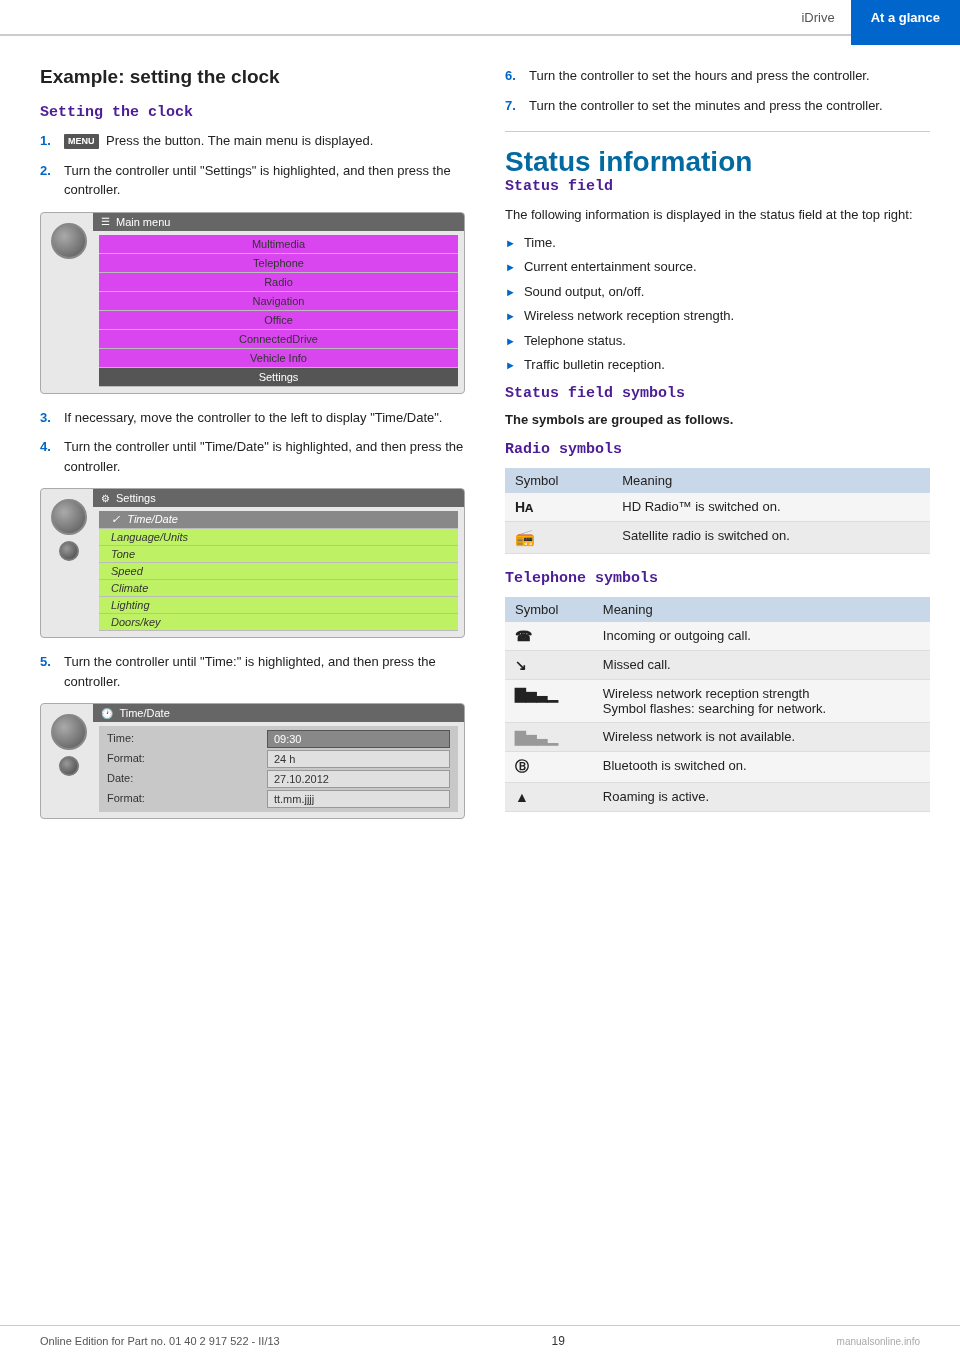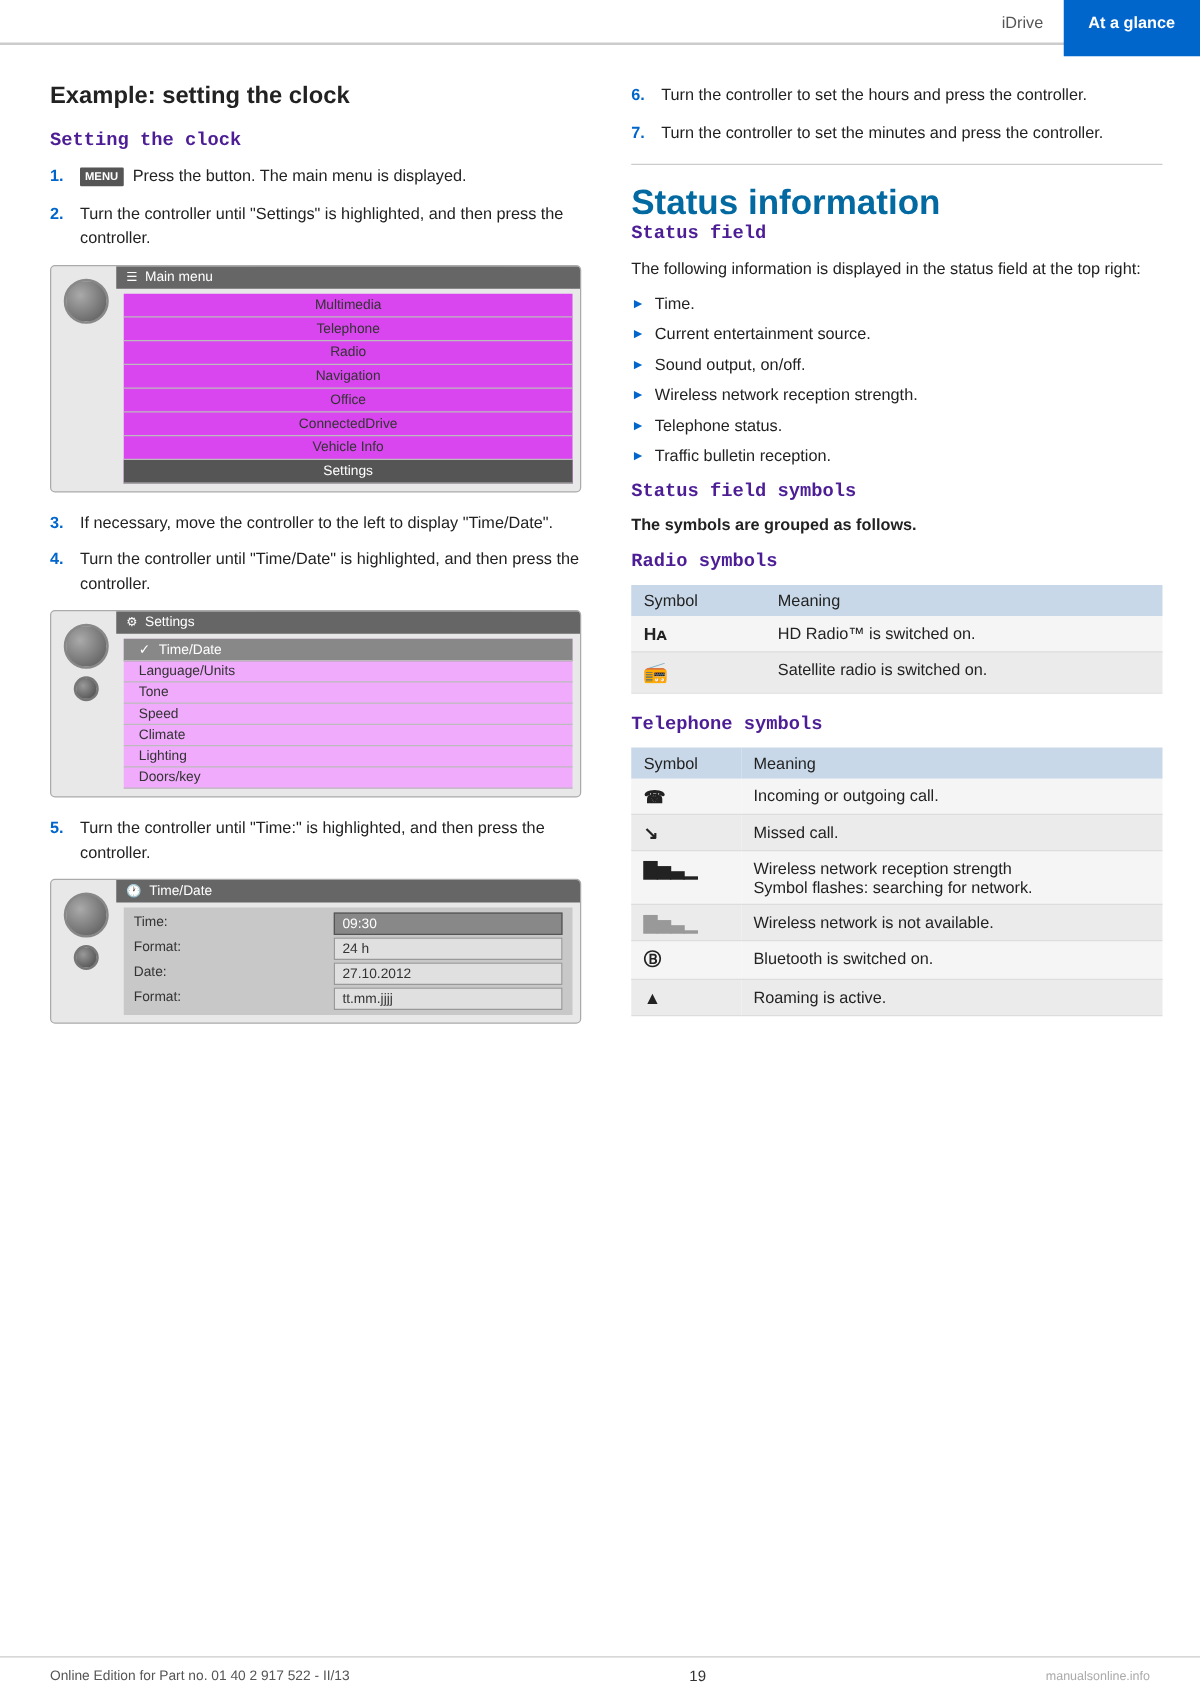--- a/index.html
+++ b/index.html
@@ -145,21 +145,22 @@
       border-bottom: 1px solid #bbb;
     }
     .menu-list li.active {
       background: #555;
       color: #fff;
     }
 
     
     .settings-list {
       list-style: none;
-      background: #f0abfc;
+      background: #bef264;
+      font-style: italic;
     }
     .settings-list li {
       padding: 2px 12px;
       font-size: 11px;
       color: #333;
       border-bottom: 1px solid #bbb;
     }
     .settings-list li.checked {
       background: #888;
       color: #fff;

